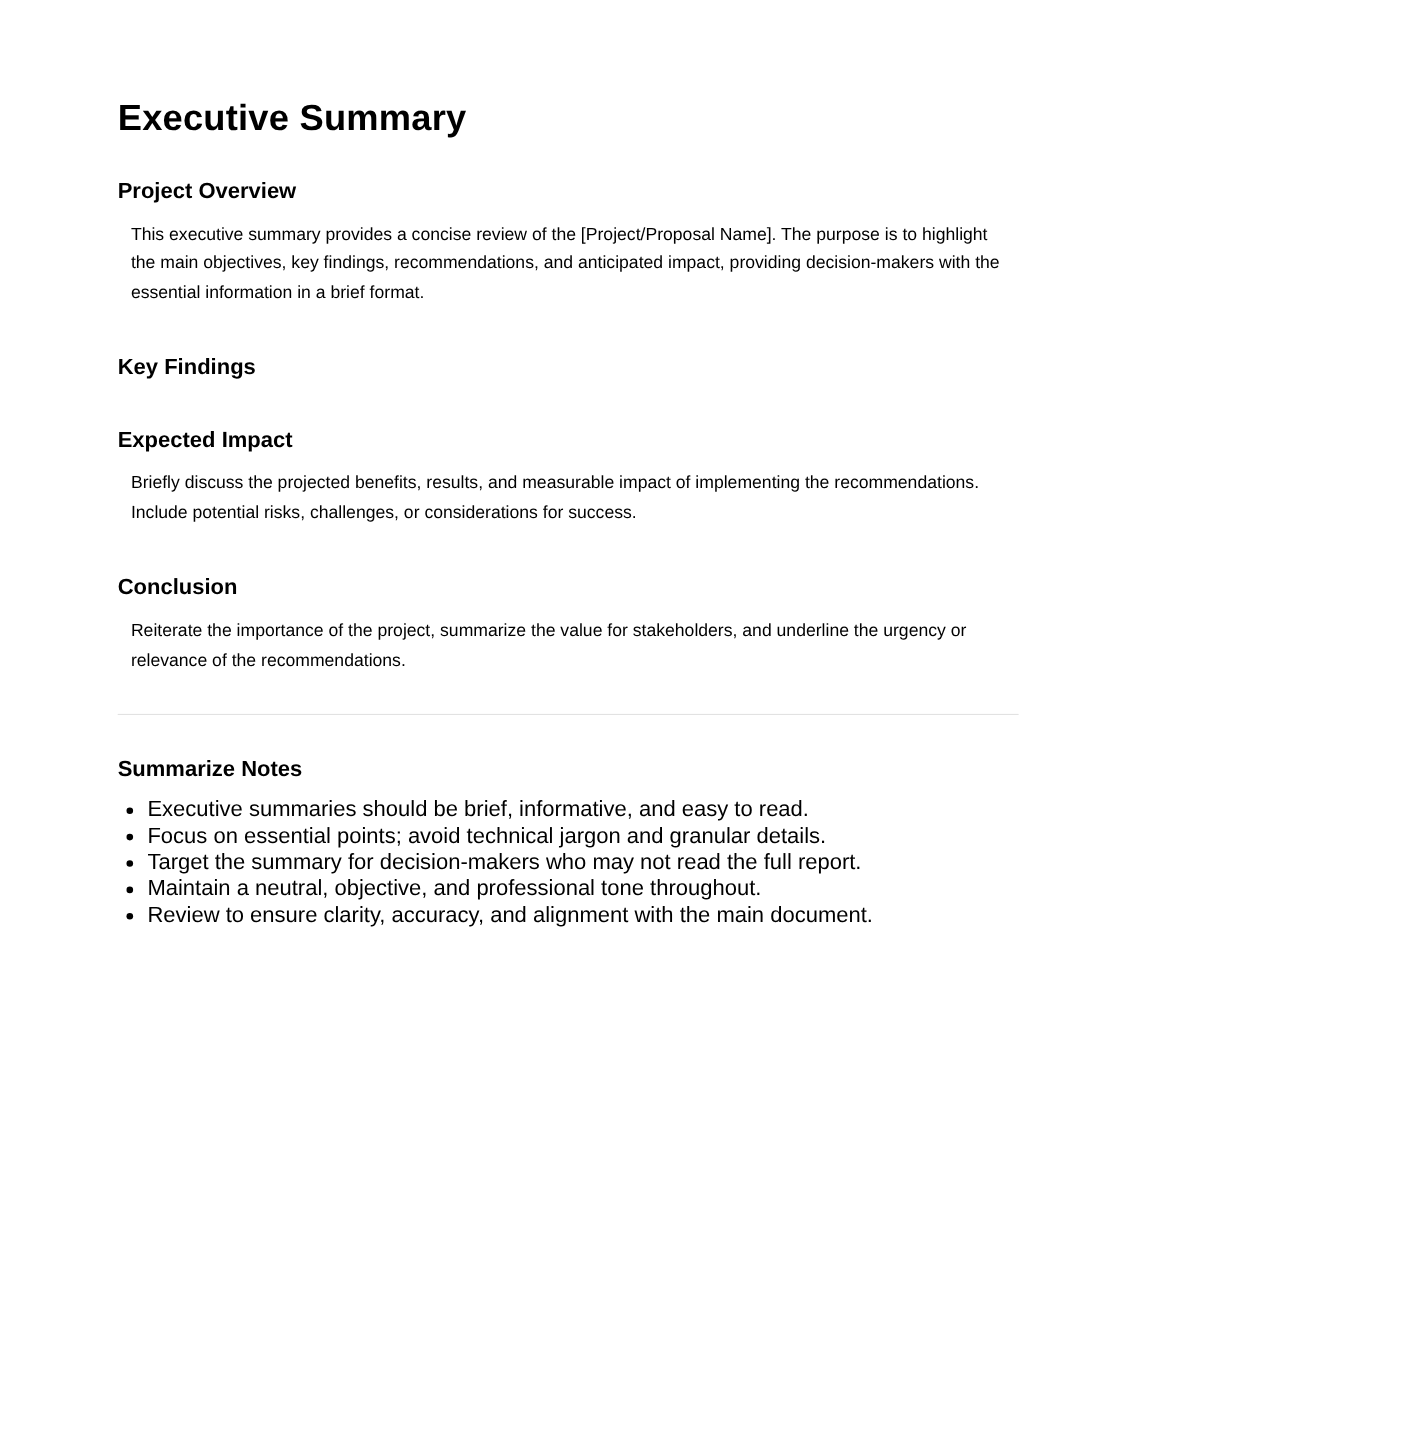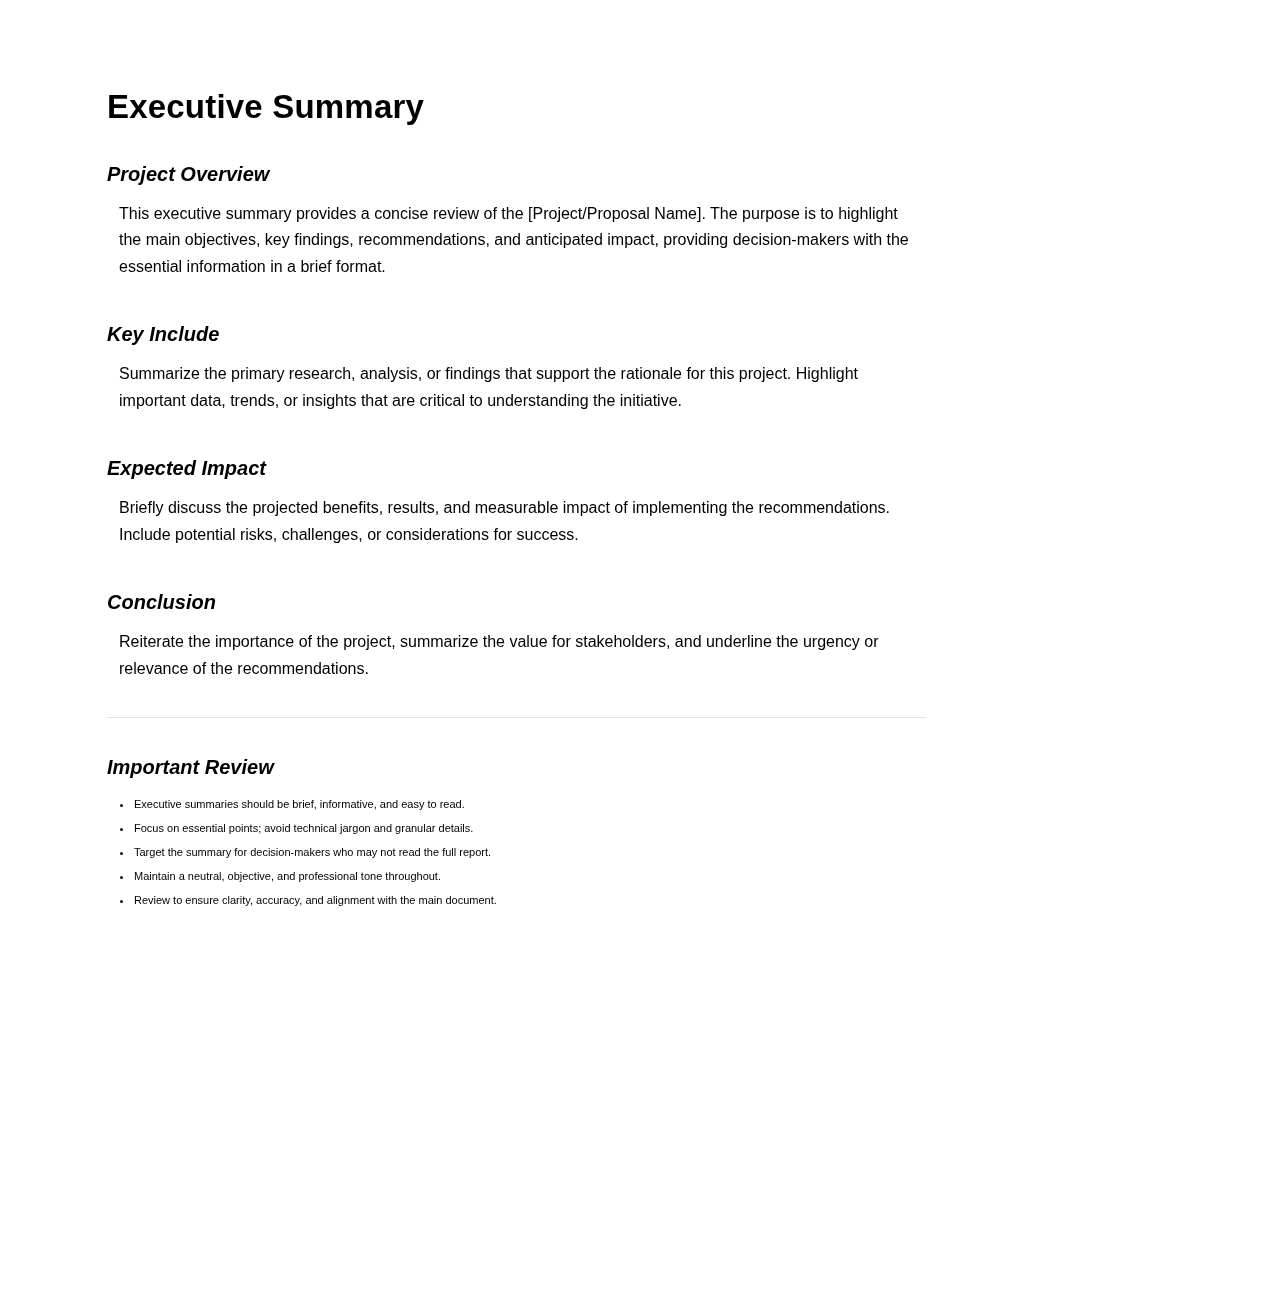--- a/index.html
+++ b/index.html
@@ -22,41 +22,40 @@
     font-weight: bold;
     margin: 0 0 36px 0;
     line-height: 1.15;
     letter-spacing: 0.2px;
   }
   .section h2, .notes h2 {
     font-size: 20px;
     font-weight: bold;
     margin: 42px 0 15px 0;
     line-height: 1.2;
-    font-style: italic;
   }
   .section:first-of-type h2 { margin-top: 0; }
   .section .body-line {
     font-size: 16px;
     line-height: 26.5px;
     margin: 12px;
   }
   .divider {
     border: none;
     border-top: 1px solid #e2e2e2;
     margin: 35px 0 0 0;
   }
   .notes h2 { margin-top: 37px; margin-bottom: 13px; }
   .notes ul {
     margin: 0;
     padding: 0 0 0 26px;
     list-style-type: disc;
   }
   .notes li {
-    font-size: 11px;
+    font-size: 20px;
     line-height: 24px;
     margin: 0;
     padding-left: 1px;
   }
 </style>
 </head>
 <body>
 
 <div class="page">
 
@@ -67,25 +66,21 @@
       <div class="section">
         <h2>Project Overview</h2>
         <div>
 
             <div class="body-line">This executive summary provides a concise review of the [Project/Proposal Name]. The purpose is to highlight the main objectives, key findings, recommendations, and anticipated impact, providing decision-makers with the essential information in a brief format.</div>
           </div>
       </div>
 
 
       <div class="section">
-        <h2>Key Include</h2>
-        <div>
-
-            <div class="body-line">Summarize the primary research, analysis, or findings that support the rationale for this project. Highlight important data, trends, or insights that are critical to understanding the initiative.</div>
-          </div>
+        <h2>Key Findings</h2>
       </div>
 
 
       <div class="section">
         <h2>Expected Impact</h2>
         <div>
 
             <div class="body-line">Briefly discuss the projected benefits, results, and measurable impact of implementing the recommendations. Include potential risks, challenges, or considerations for success.</div>
           </div>
       </div>
@@ -95,21 +90,21 @@
         <div>
 
             <div class="body-line">Reiterate the importance of the project, summarize the value for stakeholders, and underline the urgency or relevance of the recommendations.</div>
           </div>
       </div>
     </div>
 
   <hr class="divider">
 
   <div class="notes">
-    <h2>Important Review</h2>
+    <h2>Summarize Notes</h2>
     <ul>
 
         <li>Executive summaries should be brief, informative, and easy to read.</li>
 
         <li>Focus on essential points; avoid technical jargon and granular details.</li>
 
         <li>Target the summary for decision-makers who may not read the full report.</li>
 
         <li>Maintain a neutral, objective, and professional tone throughout.</li>
 

